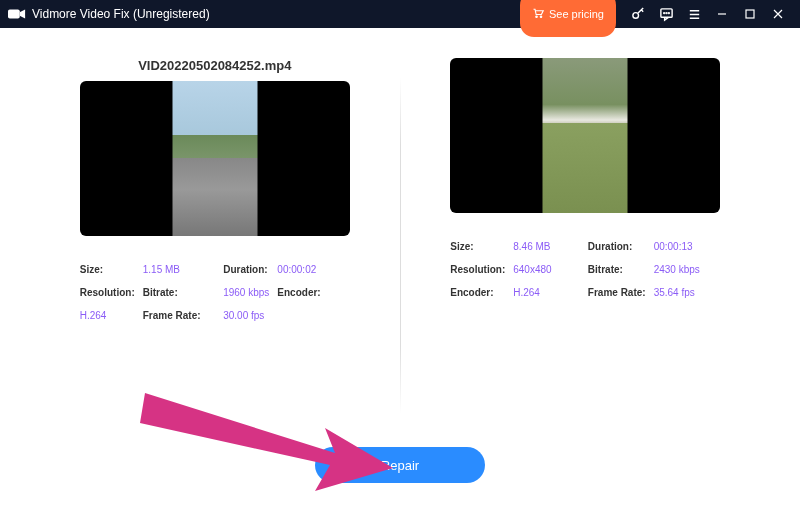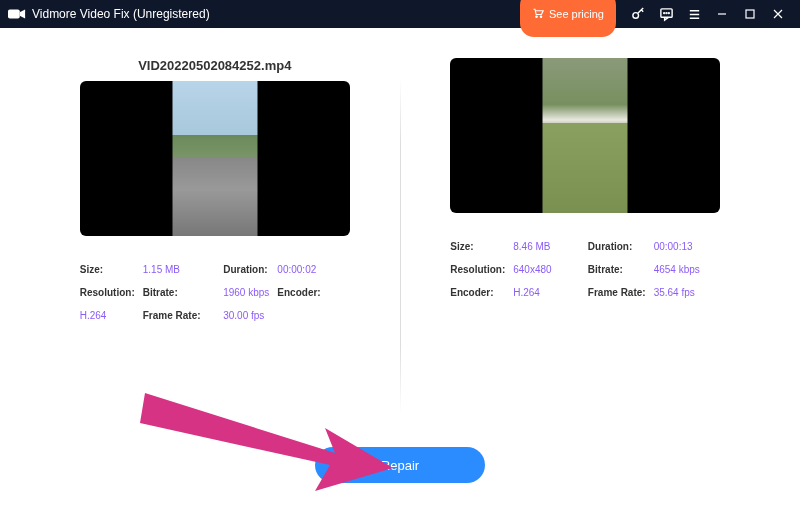--- a/index.html
+++ b/index.html
@@ -113,21 +113,21 @@
       <div class="thumb-inner right-scene"></div>
     </div>
     <div class="info-grid">
       <span class="info-label">Size:</span>
       <span class="info-val">8.46 MB</span>
       <span class="info-label">Duration:</span>
       <span class="info-val">00:00:13</span>
       <span class="info-label">Resolution:</span>
       <span class="info-val">640x480</span>
       <span class="info-label">Bitrate:</span>
-      <span class="info-val">4654 kbps</span>
+      <span class="info-val">2430 kbps</span>
       <span class="info-label">Encoder:</span>
       <span class="info-val">H.264</span>
       <span class="info-label">Frame Rate:</span>
       <span class="info-val">35.64 fps</span>
     </div>
   </div>
 </div>
 
 <div class="footer">
   <svg class="arrow-overlay" viewBox="0 0 260 110">

